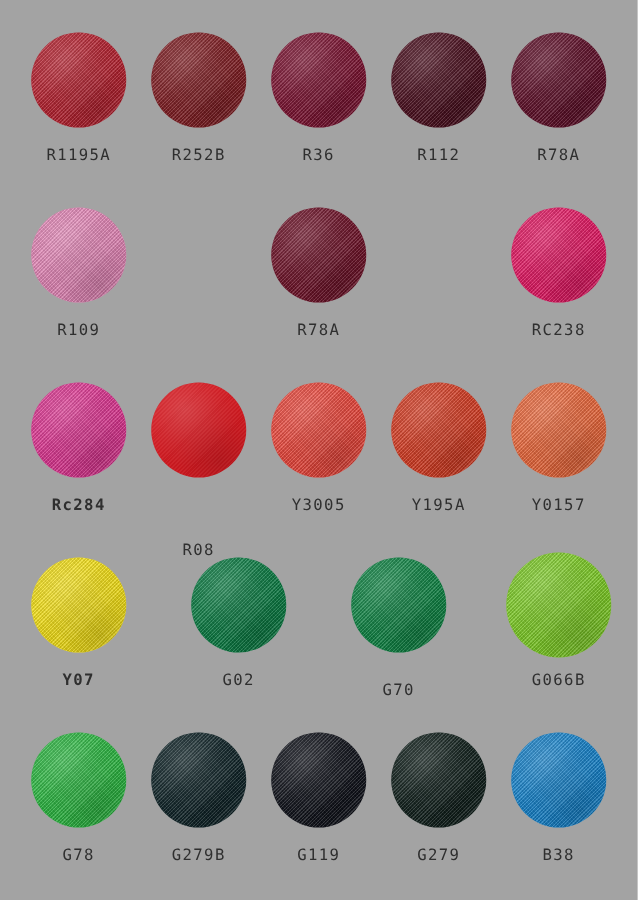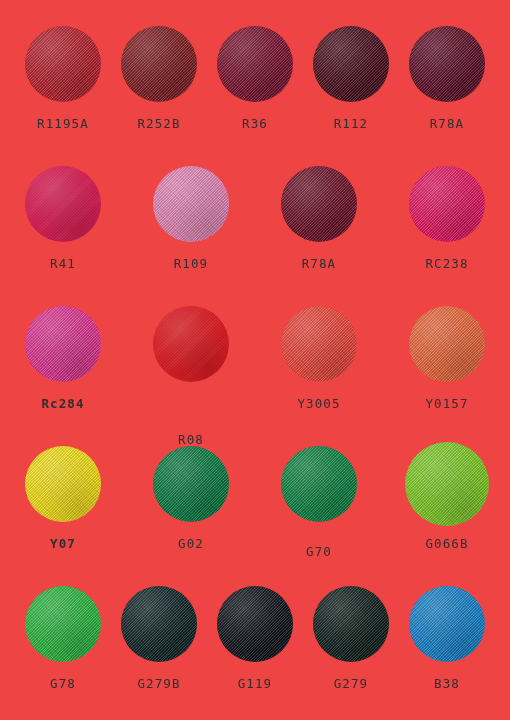--- a/index.html
+++ b/index.html
@@ -117,21 +117,21 @@
     color: #2f2f2f;
     font-family: "DejaVu Sans Mono", "Liberation Mono", monospace;
     white-space: nowrap;
     text-align: center;
     line-height: 1;
   }
 </style>
 </head>
 <body>
 
-<div id="swatch-sheet" style="background: #ef4444;">
+<div id="swatch-sheet" style="background: #a3a3a3;">
     <div class="swatch-row">
       <div class="swatch-cell">
         <div class="swatch-disc-wrap">
           <div class="swatch-disc" style="background-color: rgb(180, 32, 46);">
             <div class="weave"></div>
             <div class="sheen"></div>
           </div>
         </div>
         <div class="swatch-label" style="color: rgb(47, 47, 47);">R1195A</div>
       </div>
@@ -168,29 +168,20 @@
             <div class="weave"></div>
             <div class="sheen"></div>
           </div>
         </div>
         <div class="swatch-label" style="color: rgb(47, 47, 47);">R78A</div>
       </div>
     </div>
     <div class="swatch-row">
       <div class="swatch-cell">
         <div class="swatch-disc-wrap">
-          <div class="swatch-disc smooth" style="background-color: rgb(206, 29, 80);">
-            <div class="weave"></div>
-            <div class="sheen"></div>
-          </div>
-        </div>
-        <div class="swatch-label" style="color: rgb(47, 47, 47);">R41</div>
-      </div>
-      <div class="swatch-cell">
-        <div class="swatch-disc-wrap">
           <div class="swatch-disc" style="background-color: rgb(225, 133, 181);">
             <div class="weave"></div>
             <div class="sheen"></div>
           </div>
         </div>
         <div class="swatch-label" style="color: rgb(47, 47, 47);">R109</div>
       </div>
       <div class="swatch-cell">
         <div class="swatch-disc-wrap">
           <div class="swatch-disc" style="background-color: rgb(109, 18, 40);">
@@ -233,20 +224,29 @@
         <div class="swatch-disc-wrap">
           <div class="swatch-disc" style="background-color: rgb(232, 69, 58);">
             <div class="weave"></div>
             <div class="sheen"></div>
           </div>
         </div>
         <div class="swatch-label" style="color: rgb(47, 47, 47);">Y3005</div>
       </div>
       <div class="swatch-cell">
         <div class="swatch-disc-wrap">
+          <div class="swatch-disc" style="background-color: rgb(211, 59, 34);">
+            <div class="weave"></div>
+            <div class="sheen"></div>
+          </div>
+        </div>
+        <div class="swatch-label" style="color: rgb(47, 47, 47);">Y195A</div>
+      </div>
+      <div class="swatch-cell">
+        <div class="swatch-disc-wrap">
           <div class="swatch-disc" style="background-color: rgb(232, 102, 58);">
             <div class="weave"></div>
             <div class="sheen"></div>
           </div>
         </div>
         <div class="swatch-label" style="color: rgb(47, 47, 47);">Y0157</div>
       </div>
     </div>
     <div class="swatch-row">
       <div class="swatch-cell">

